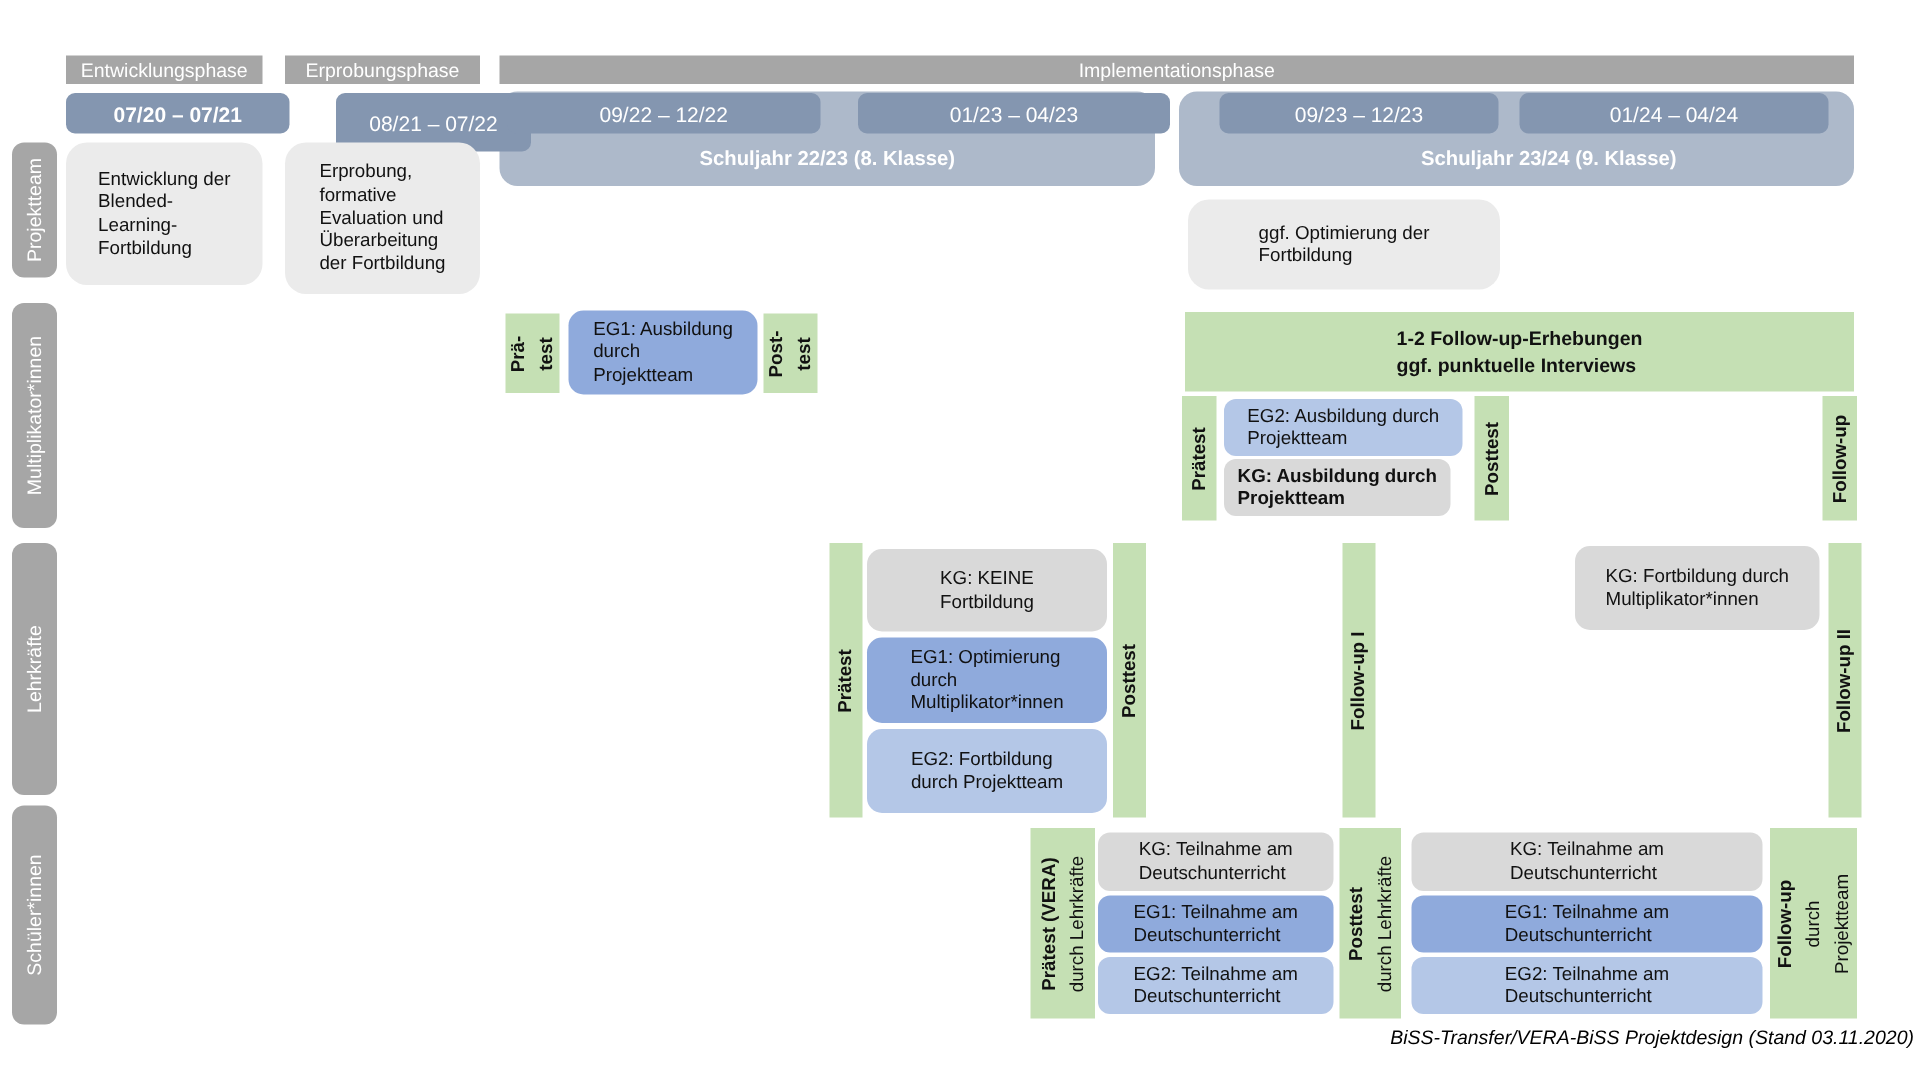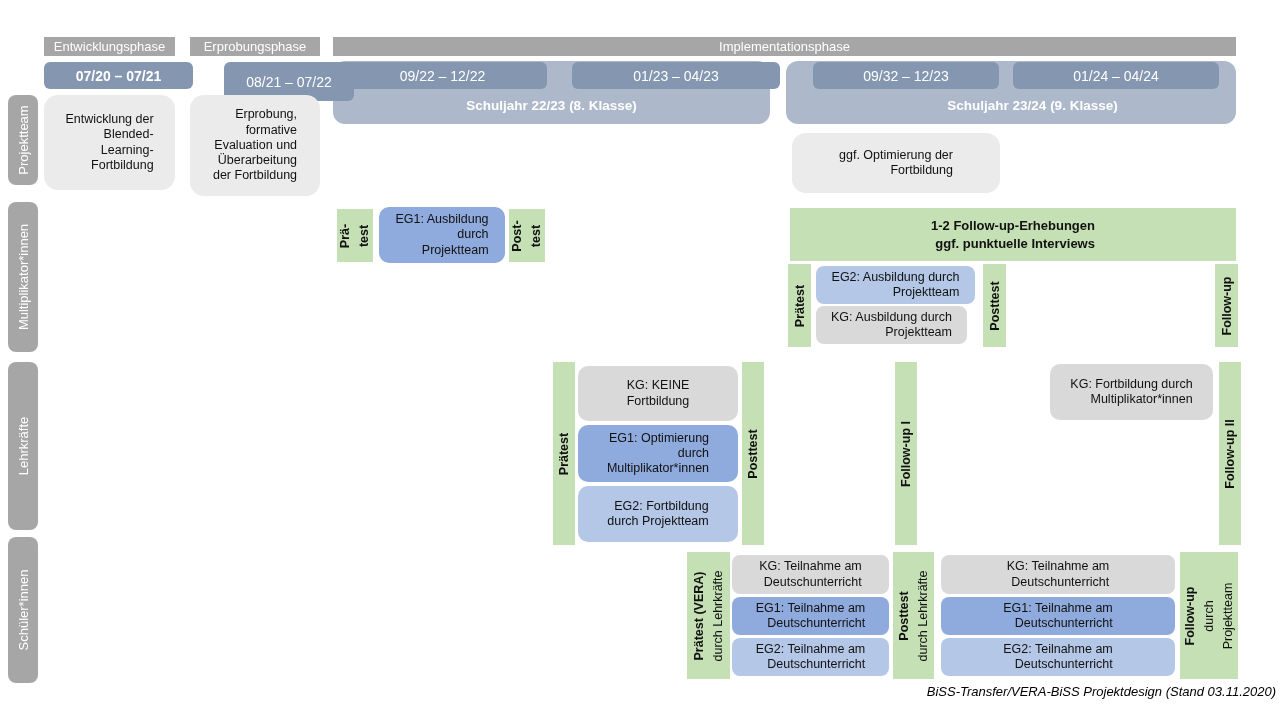--- a/index.html
+++ b/index.html
@@ -5,21 +5,21 @@
   html,body{margin:0;padding:0;background:#fff;}
   body{width:1280px;height:720px;font-family:"Liberation Sans",sans-serif;}
   .stage{position:relative;width:1280px;height:720px;background:#ffffff;overflow:hidden;}
   .abs{position:absolute;box-sizing:border-box;}
   .hdr{background:#a6a6a6;color:#fff;font-size:13px;display:flex;align-items:center;justify-content:center;}
   .datebox{background:#8496b0;color:#fff;font-size:14px;border-radius:6px;display:flex;align-items:center;justify-content:center;}
   .band{background:#adb9ca;border-radius:12px;}
   .bandlabel{color:#fff;font-weight:bold;font-size:13.5px;text-align:center;background:transparent;}
   .lane{background:#a6a6a6;border-radius:8px;}
   .lane .rot{color:#fff;font-size:13px;}
-  .box{display:flex;align-items:center;justify-content:center;text-align:right;
+  .box{display:flex;align-items:center;justify-content:center;text-align:left;
        font-size:12.5px;line-height:1.22;color:#111;white-space:pre-line;
        border-radius:9px;padding:2px 4px;}
   .lightgray{background:#ebebeb;border-radius:14px;}
   .gray{background:#d9d9d9;}
   .blue1{background:#8faadc;}
   .blue2{background:#b4c7e7;}
   .greenbox{background:#c5e0b4;border-radius:0;font-weight:bold;font-size:13px;line-height:1.35;}
   .vbar{background:#c5e0b4;}
   .rot{position:absolute;top:50%;left:50%;transform:translate(-50%,-50%) rotate(-90deg);
        white-space:nowrap;text-align:center;}
@@ -38,21 +38,21 @@
 
   <div class="abs band" style="left:333px;top:61px;width:437px;height:63px;"></div>
   <div class="abs band" style="left:786px;top:61px;width:450px;height:63px;"></div>
   <div class="abs bandlabel" style="left:333px;top:98px;width:437px;">Schuljahr 22/23 (8. Klasse)</div>
   <div class="abs bandlabel" style="left:786px;top:98px;width:450px;padding-left:43px;">Schuljahr 23/24 (9. Klasse)</div>
 
   <div class="abs datebox" style="left:44px;top:62px;width:149px;height:27px;font-weight:bold;">07/20 – 07/21</div>
   <div class="abs datebox" style="left:190px;top:62px;width:130px;height:39px;margin-left:34px;">08/21 – 07/22</div>
   <div class="abs datebox" style="left:338px;top:62px;width:209px;height:27px;">09/22 – 12/22</div>
   <div class="abs datebox" style="left:572px;top:62px;width:208px;height:27px;">01/23 – 04/23</div>
-  <div class="abs datebox" style="left:813px;top:62px;width:186px;height:27px;">09/32 – 12/23</div>
+  <div class="abs datebox" style="left:813px;top:62px;width:186px;height:27px;">09/23 – 12/23</div>
   <div class="abs datebox" style="left:1013px;top:62px;width:206px;height:27px;">01/24 – 04/24</div>
 
   <div class="abs lane" style="left:8px;top:95px;width:30px;height:90px;">
     <span class="rot">Projektteam</span>
   </div>
   <div class="abs lane" style="left:8px;top:202px;width:30px;height:150px;">
     <span class="rot">Multiplikator*innen</span>
   </div>
   <div class="abs lane" style="left:8px;top:362px;width:30px;height:168px;">
     <span class="rot">Lehrkräfte</span>
@@ -88,21 +88,21 @@
       <div class="b">test</div>
     </span>
   </div>
   <div class="abs box greenbox" style="left:790px;top:208px;width:446px;height:53px;">1-2 Follow-up-Erhebungen
 ggf. punktuelle Interviews</div>
   <div class="abs vbar" style="left:788px;top:264px;width:23px;height:83px;">
     <span class="rot b">Prätest</span>
   </div>
   <div class="abs box blue2" style="left:816px;top:266px;width:159px;height:38px;border-radius:8px;">EG2: Ausbildung durch
 Projektteam</div>
-  <div class="abs box gray" style="left:816px;top:306px;width:151px;height:38px;border-radius:8px;">KG: Ausbildung durch
+  <div class="abs box gray" style="left:816px;top:306px;width:151px;height:38px;border-radius:8px;font-weight:bold;">KG: Ausbildung durch
 Projektteam</div>
   <div class="abs vbar" style="left:983px;top:264px;width:23px;height:83px;">
     <span class="rot b">Posttest</span>
   </div>
   <div class="abs vbar" style="left:1215px;top:264px;width:23px;height:83px;">
     <span class="rot b">Follow-up</span>
   </div>
 
   <div class="abs vbar" style="left:553px;top:362px;width:22px;height:183px;">
     <span class="rot b">Prätest</span>

